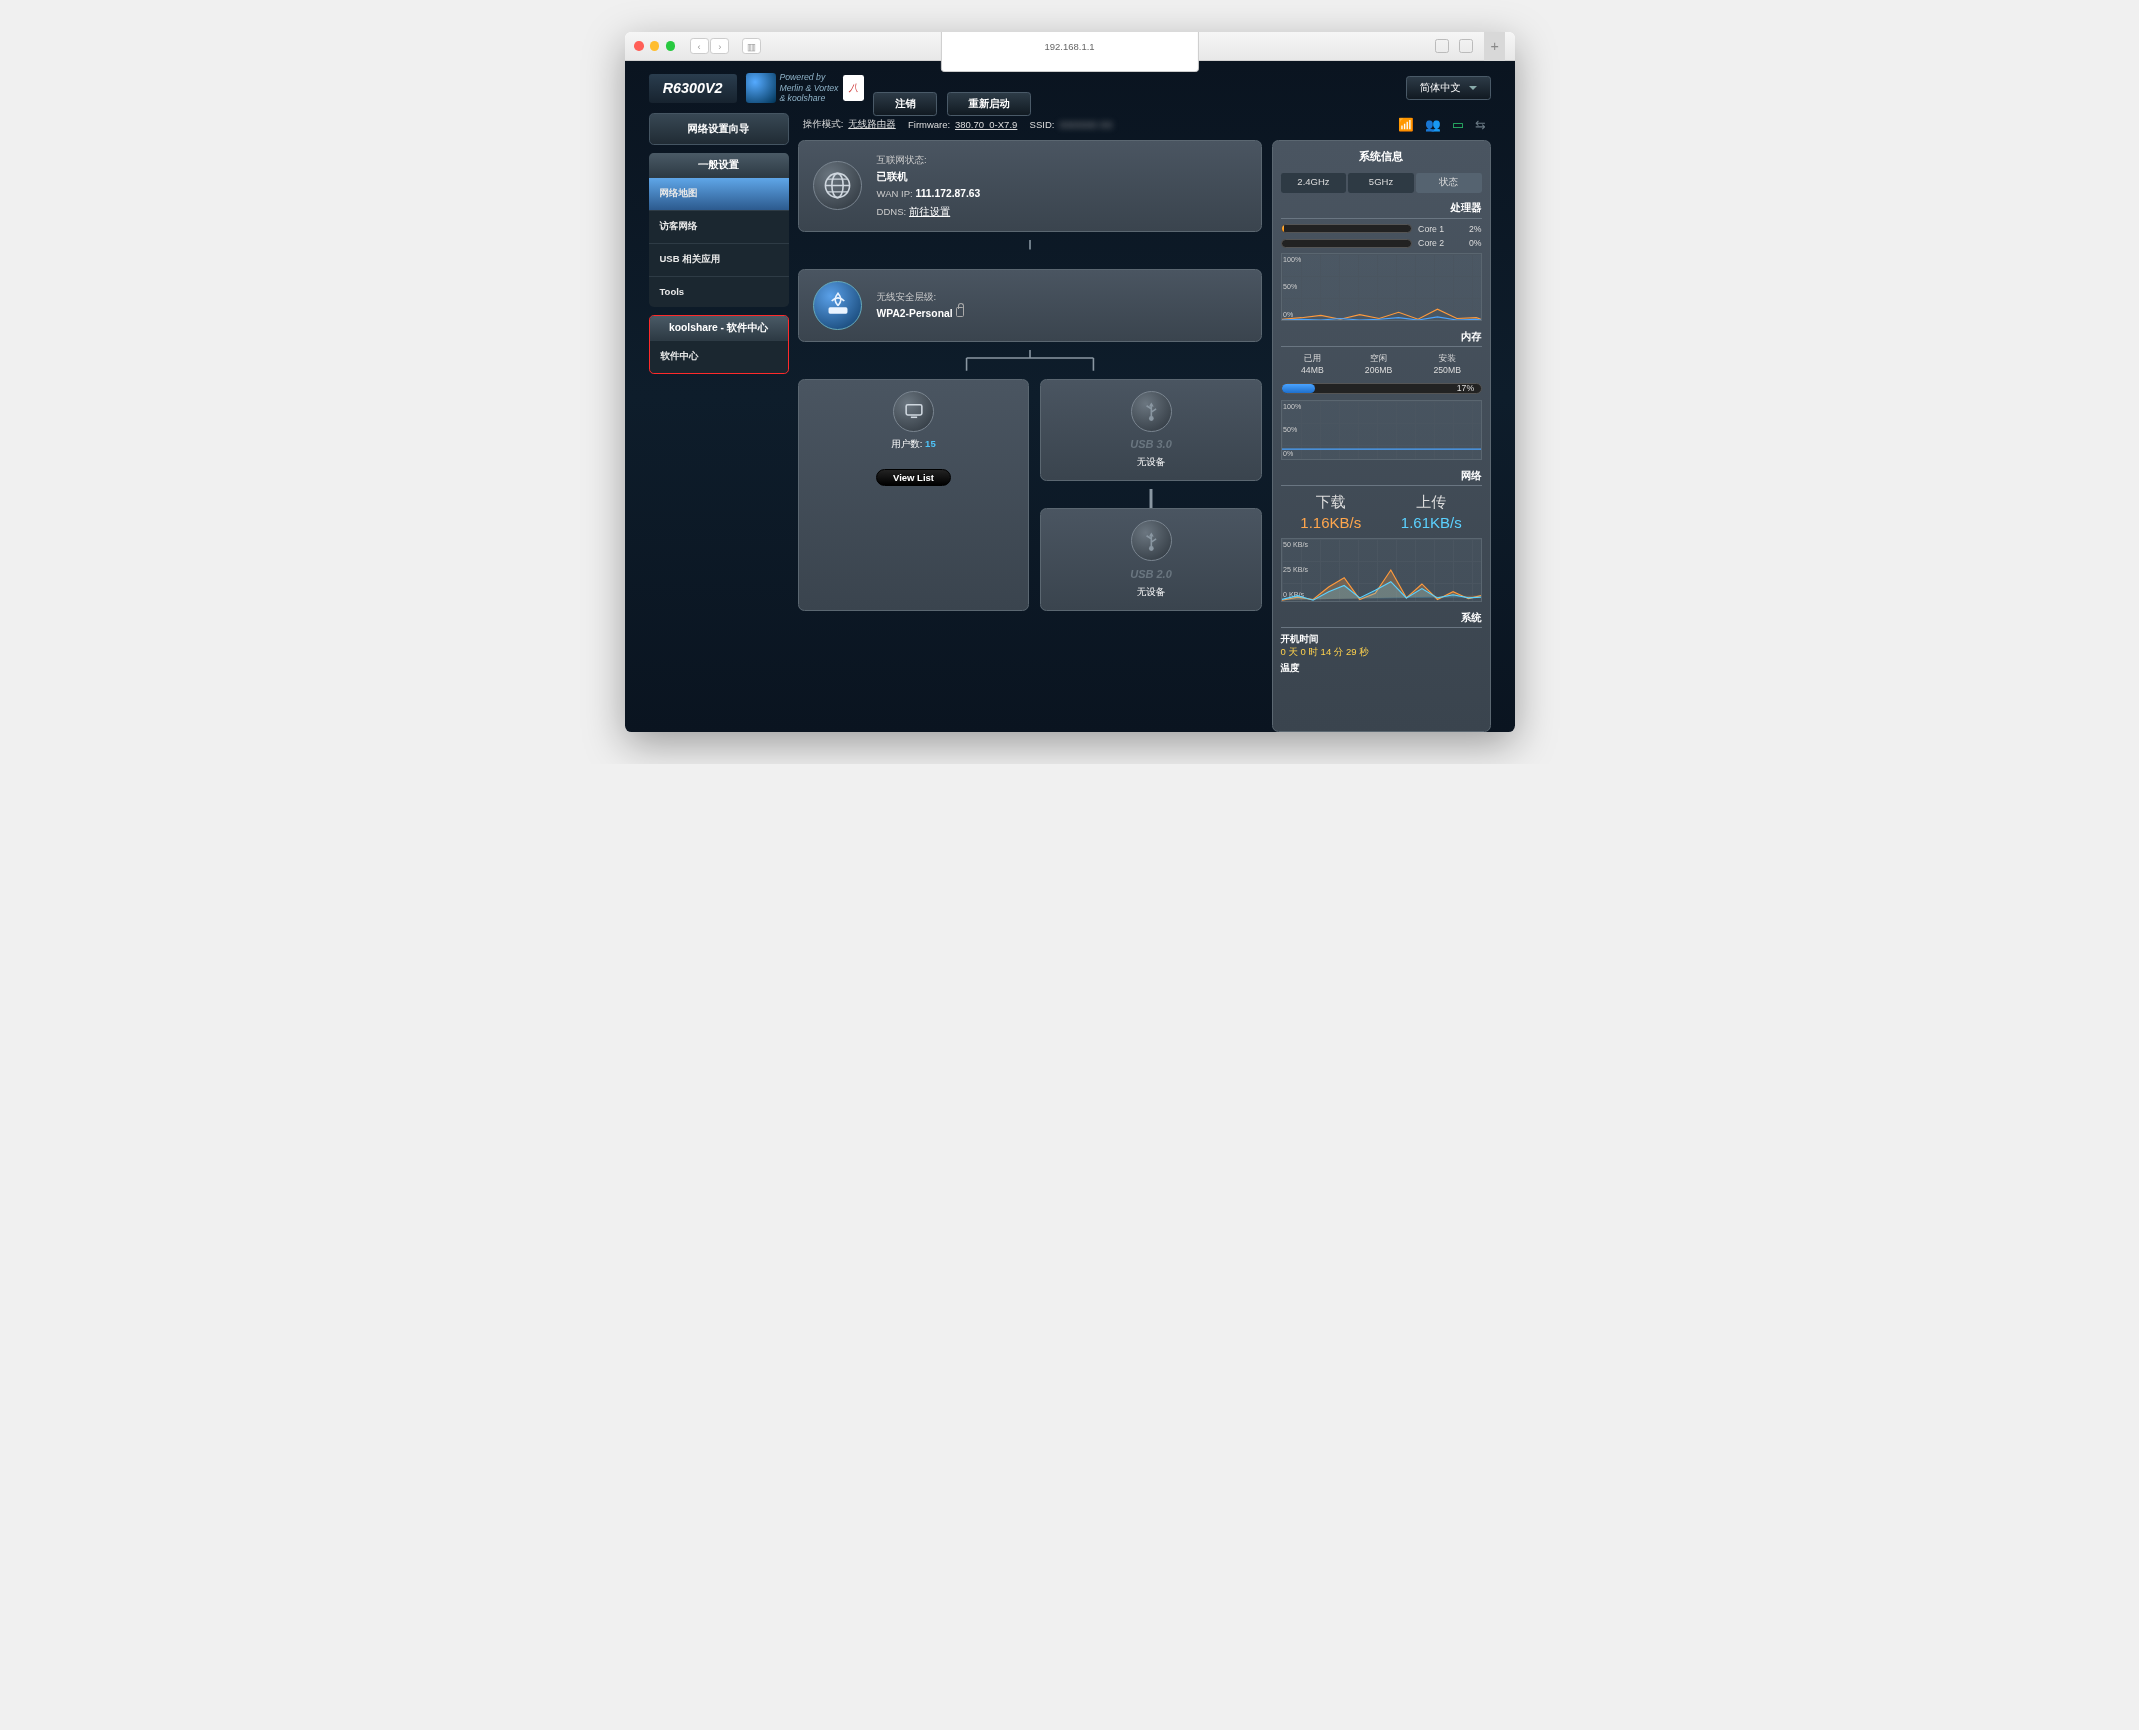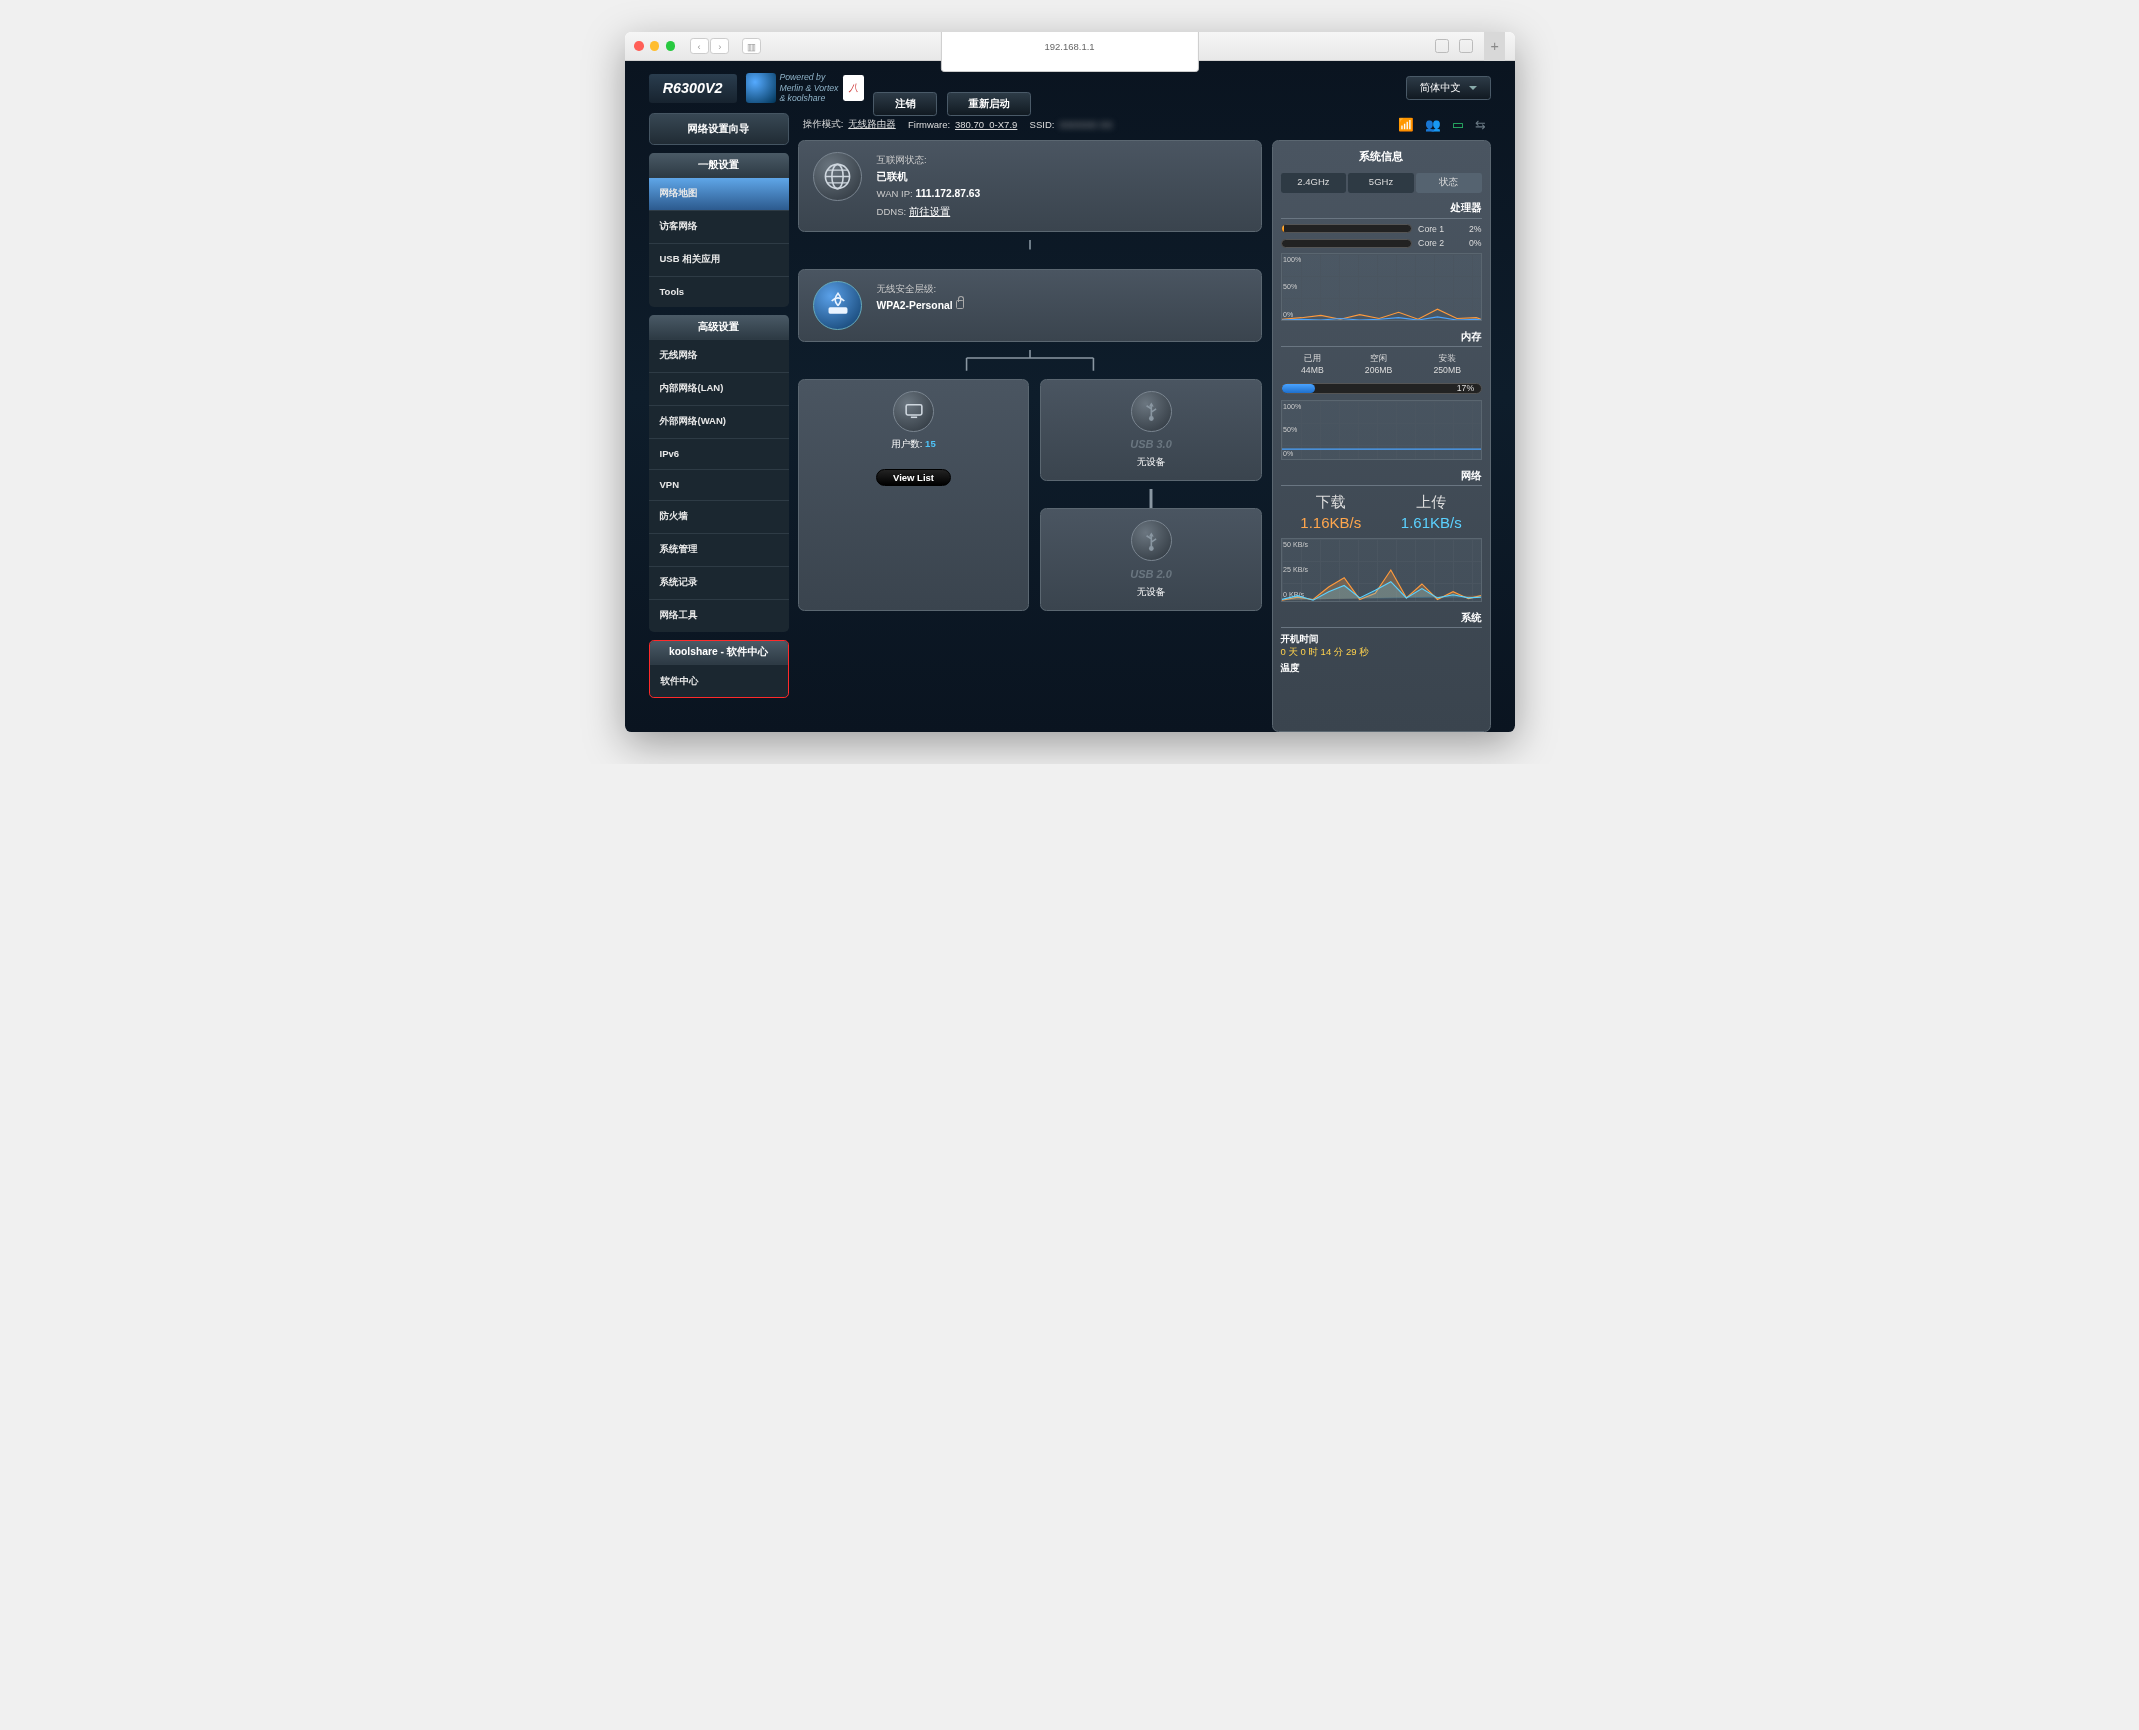--- a/index.html
+++ b/index.html
@@ -37,21 +37,21 @@
 
 .main-col { flex:1; display:flex; flex-direction:column; }
 .status-bar { color:#ddd; font-size:9.5px; padding:3.2px 4.8px 8px; display:flex; align-items:center; gap:4.8px; }
 .status-bar u { cursor:pointer; }
 .status-icons { margin-left:auto; display:flex; gap:11px; font-size:12.7px; }
 .si { color:#6a7a85; }
 .si.green { color:#2ecc71; }
 
 .content-row { display:flex; gap:9.5px; flex:1; overflow:hidden; }
 .center-col { flex:1; display:flex; flex-direction:column; gap:8px; }
-.card { background:linear-gradient(#4a5561,#3a444e); border-radius:6.4px; border:0.8px solid #5b6771; padding:11px 14.3px; display:flex; align-items:flex-start; gap:14.3px; }
+.card { background:linear-gradient(#4a5561,#3a444e); border-radius:6.4px; border:0.8px solid #5b6771; padding:11px 14.3px; display:flex; align-items:center; gap:14.3px; }
 .big-icon { width:49px; height:49px; border-radius:50%; background:radial-gradient(circle at 35% 30%, #6b7680, #2b333b); border:0.8px solid #7a8590; display:flex; align-items:center; justify-content:center; }
 .big-icon.blue { background:radial-gradient(circle at 35% 30%, #5aa0e8, #0d3a66); border-color:#6ab; }
 .card-text { color:#fff; font-size:10.3px; line-height:1.7; }
 .card-text .label { color:#ccc; font-size:9.5px; }
 .card-text b { font-weight:bold; }
 .lock { display:inline-block; width:8px; height:9.5px; border:0.8px solid #aaa; border-radius:1.6px; margin-left:3.2px; position:relative; }
 .lock:before { content:''; position:absolute; top:-4.8px; left:0.8px; width:4.8px; height:4.8px; border:0.8px solid #aaa; border-bottom:none; border-radius:4.8px 4.8px 0 0; }
 
 .connector { height:20.7px; display:flex; justify-content:center; }
 .connector svg { width:222px; height:20.7px; }
@@ -141,32 +141,20 @@
         <div class="side-btn">网络设置向导</div>
 
         <div class="side-group">
           <div class="side-header">一般设置</div>
           <div class="side-item active">网络地图</div>
           <div class="side-item">访客网络</div>
           <div class="side-item">USB 相关应用</div>
           <div class="side-item">Tools</div>
         </div>
 
-        <div class="side-group">
-          <div class="side-header">高级设置</div>
-          <div class="side-item">无线网络</div>
-          <div class="side-item">内部网络(LAN)</div>
-          <div class="side-item">外部网络(WAN)</div>
-          <div class="side-item">IPv6</div>
-          <div class="side-item">VPN</div>
-          <div class="side-item">防火墙</div>
-          <div class="side-item">系统管理</div>
-          <div class="side-item">系统记录</div>
-          <div class="side-item">网络工具</div>
-        </div>
 
         <div class="side-group highlighted">
           <div class="side-header">koolshare - 软件中心</div>
           <div class="side-item">软件中心</div>
         </div>
       </div>
 
       <div class="main-col">
         <div class="status-bar">
           <span>操作模式:</span>

